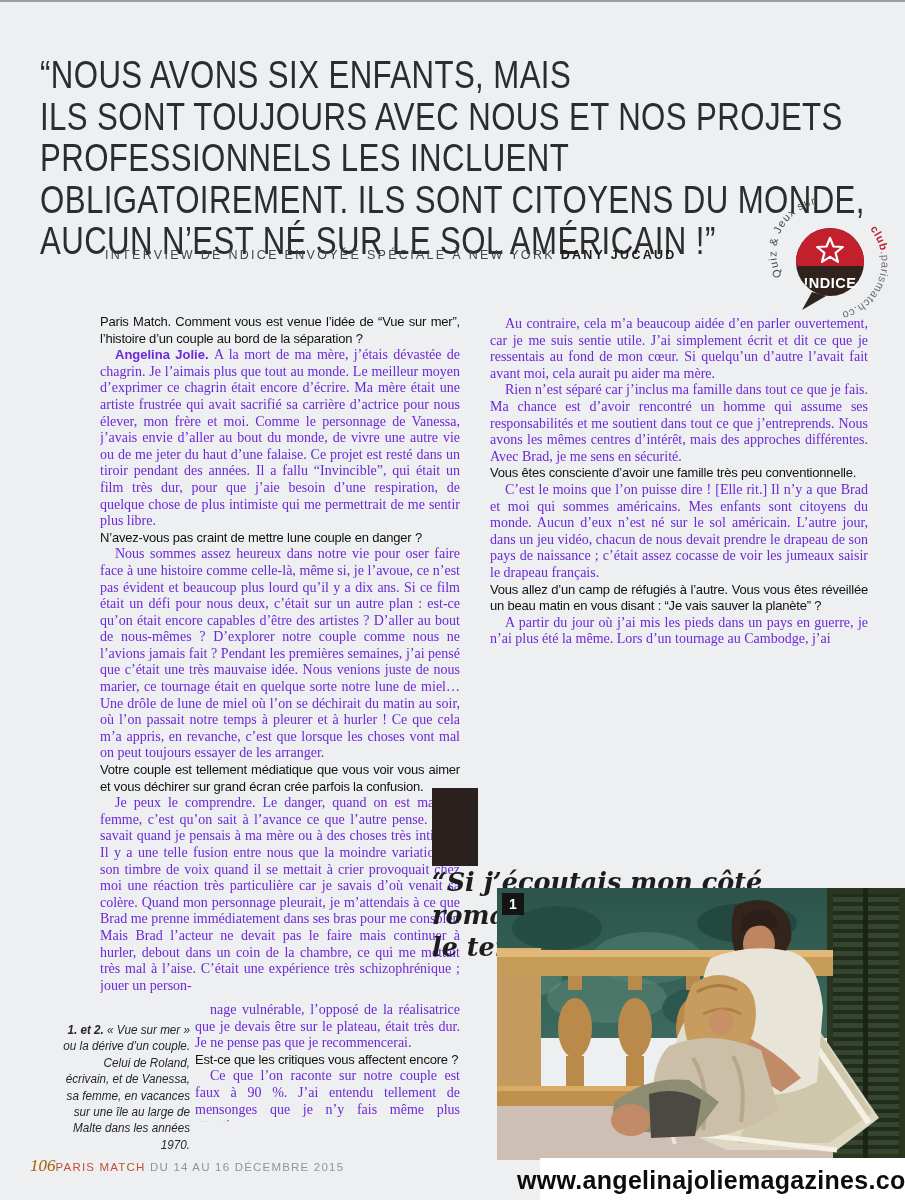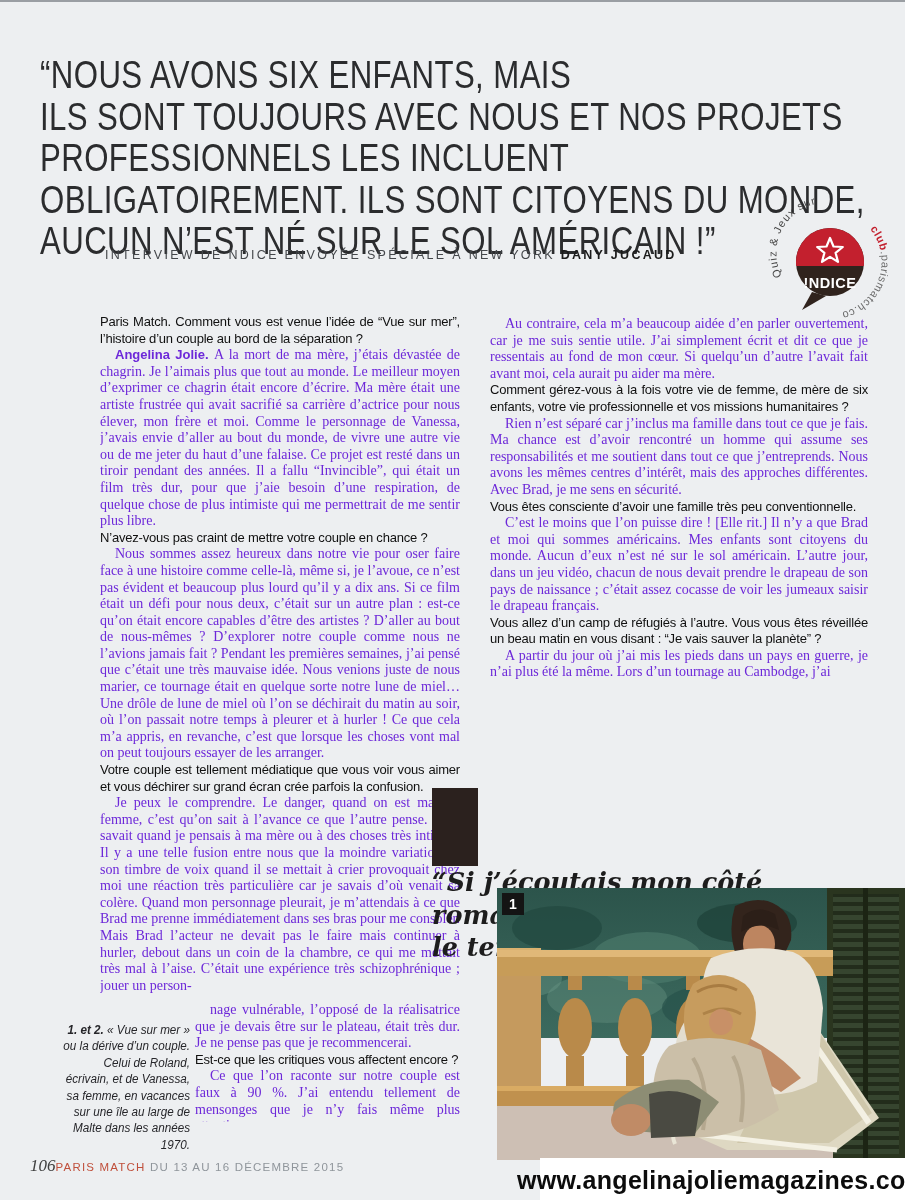--- a/index.html
+++ b/index.html
@@ -48,21 +48,21 @@
   #pq-rule{width:2px;background:#2e2e2e;margin:0 14px 0 12px;flex:none;}
   #pq-text{
     width:382px;font-family:"DejaVu Serif","Liberation Serif",serif;
     font-style:italic;font-weight:600;font-size:25.5px;line-height:32.5px;color:#1d1d1d;
   }
   
   #photo{position:absolute;left:497px;top:886px;width:408px;height:272px;}
   
   #footer{position:absolute;left:30px;top:1154px;white-space:nowrap;}
   #footer .pageno{font-family:"Liberation Serif",serif;font-style:italic;
-     font-size:17px;color:#404040;text-align:center;}
+     font-size:17px;color:#a16207;text-align:center;}
   #footer .mag{font-size:11.5px;letter-spacing:1.2px;color:#c0503c;}
   #footer .date{font-size:11.5px;letter-spacing:1.2px;color:#8f959b;}
   
   #watermark{
     position:absolute;left:540px;top:1156px;width:365px;height:44px;
     background:#ffffff;display:flex;align-items:center;justify-content:center;
   }
   #watermark span{font-weight:bold;font-size:25px;letter-spacing:0.3px;color:#0c0c0c;}
 </style>
 </head>
@@ -101,33 +101,32 @@
     <text font-family="Liberation Sans, sans-serif" font-size="11" letter-spacing="0.6">
       <textPath href="#arcRight">
         <tspan fill="#c3202e" font-weight="bold">club</tspan><tspan fill="#6b6b6b">.parismatch.com</tspan>
       </textPath>
     </text>
   </svg>
 
   <div id="col-left" class="col">
       <p class="q">Paris Match. Comment vous est venue l’idée de “Vue sur mer”, l’histoire d’un couple au bord de la séparation ?</p>
       <p class="a"><strong class="lead">Angelina Jolie. </strong>A la mort de ma mère, j’étais dévastée de chagrin. Je l’aimais plus que tout au monde. Le meilleur moyen d’exprimer ce chagrin était encore d’écrire. Ma mère était une artiste frustrée qui avait sacrifié sa carrière d’actrice pour nous élever, mon frère et moi. Comme le personnage de Vanessa, j’avais envie d’aller au bout du monde, de vivre une autre vie ou de me jeter du haut d’une falaise. Ce projet est resté dans un tiroir pendant des années. Il a fallu “Invincible”, qui était un film très dur, pour que j’aie besoin d’une respiration, de quelque chose de plus intimiste qui me permettrait de me sentir plus libre.</p>
-      <p class="q">N’avez-vous pas craint de mettre votre couple en chance ?</p>
+      <p class="q">N’avez-vous pas craint de mettre lune couple en danger ?</p>
       <p class="a">Nous sommes assez heureux dans notre vie pour oser faire face à une histoire comme celle-là, même si, je l’avoue, ce n’est pas évident et beaucoup plus lourd qu’il y a dix ans. Si ce film était un défi pour nous deux, c’était sur un autre plan : est-ce qu’on était encore capables d’être des artistes ? D’aller au bout de nous-mêmes ? D’explorer notre couple comme nous ne l’avions jamais fait ? Pendant les premières semaines, j’ai pensé que c’était une très mauvaise idée. Nous venions juste de nous marier, ce tournage était en quelque sorte notre lune de miel… Une drôle de lune de miel où l’on se déchirait du matin au soir, où l’on passait notre temps à pleurer et à hurler ! Ce que cela m’a appris, en revanche, c’est que lorsque les choses vont mal on peut toujours essayer de les arranger.</p>
       <p class="q">Votre couple est tellement médiatique que vous voir vous aimer et vous déchirer sur grand écran crée parfois la confusion.</p>
       <p class="a">Je peux le comprendre. Le danger, quand on est mari et femme, c’est qu’on sait à l’avance ce que l’autre pense. Brad savait quand je pensais à ma mère ou à des choses très intimes. Il y a une telle fusion entre nous que la moindre variation de son timbre de voix quand il se mettait à crier provoquait chez moi une réaction très particulière car je savais d’où venait sa colère. Quand mon personnage pleurait, je m’attendais à ce que Brad me prenne immédiatement dans ses bras pour me consoler. Mais Brad l’acteur ne devait pas le faire mais continuer à hurler, debout dans un coin de la chambre, ce qui me mettait très mal à l’aise. C’était une expérience très schizophrénique ; jouer un person-</p>
     </div>
   <div id="col-left-narrow" class="col">
       <p class="a">nage vulnérable, l’opposé de la réalisatrice que je devais être sur le plateau, était très dur. Je ne pense pas que je recommencerai.</p>
       <p class="q">Est-ce que les critiques vous affectent encore ?</p>
       <p class="a">Ce que l’on raconte sur notre couple est faux à 90 %. J’ai entendu tellement de mensonges que je n’y fais même plus attention.</p>
     </div>
   <div id="col-right" class="col">
       <p class="a">Au contraire, cela m’a beaucoup aidée d’en parler ouvertement, car je me suis sentie utile. J’ai simplement écrit et dit ce que je ressentais au fond de mon cœur. Si quelqu’un d’autre l’avait fait avant moi, cela aurait pu aider ma mère.</p>
-      <p class="q">Comment gérez-vous à la fois votre vie de femme, de mère de six enfants, votre vie professionnelle et vos missions humanitaires ?</p>
       <p class="a">Rien n’est séparé car j’inclus ma famille dans tout ce que je fais. Ma chance est d’avoir rencontré un homme qui assume ses responsabilités et me soutient dans tout ce que j’entreprends. Nous avons les mêmes centres d’intérêt, mais des approches différentes. Avec Brad, je me sens en sécurité.</p>
       <p class="q">Vous êtes consciente d’avoir une famille très peu conventionnelle.</p>
       <p class="a">C’est le moins que l’on puisse dire ! [Elle rit.] Il n’y a que Brad et moi qui sommes américains. Mes enfants sont citoyens du monde. Aucun d’eux n’est né sur le sol américain. L’autre jour, dans un jeu vidéo, chacun de nous devait prendre le drapeau de son pays de naissance ; c’était assez cocasse de voir les jumeaux saisir le drapeau français.</p>
       <p class="q">Vous allez d’un camp de réfugiés à l’autre. Vous vous êtes réveillée un beau matin en vous disant : “Je vais sauver la planète” ?</p>
       <p class="a">A partir du jour où j’ai mis les pieds dans un pays en guerre, je n’ai plus été la même. Lors d’un tournage au Cambodge, j’ai</p>
     </div>
 
   <div id="caption">
     <span class="cap-lead">1. et 2.</span><span> « Vue sur mer » ou la dérive d’un couple. Celui de Roland, écrivain, et de Vanessa, sa femme, en vacances sur une île au large de Malte dans les années 1970.</span>
   </div>
@@ -233,20 +232,20 @@
       <path d="M152,206 q28,-8 52,6 l-6,36 l-44,2 z" fill="#4a4a42"></path>
     </g>
 
     <g>
       <rect x="5" y="5" width="22" height="22" fill="#141414"></rect>
       <text x="16" y="21" text-anchor="middle" font-family="Liberation Sans, sans-serif" font-size="14" font-weight="bold" fill="#ffffff">1</text>
     </g>
   </svg>
 
   <div id="footer">
-    <span class="pageno">106</span><span class="mag">PARIS MATCH</span><span class="date"> DU 13 AU 16 DÉCEMBRE 2015</span>
+    <span class="pageno">106</span><span class="mag">PARIS MATCH</span><span class="date"> DU 14 AU 16 DÉCEMBRE 2015</span>
   </div>
 
   <div id="watermark">
     <span>www.angelinajoliemagazines.com</span>
   </div>
 
 </div>
 
 </body></html>

